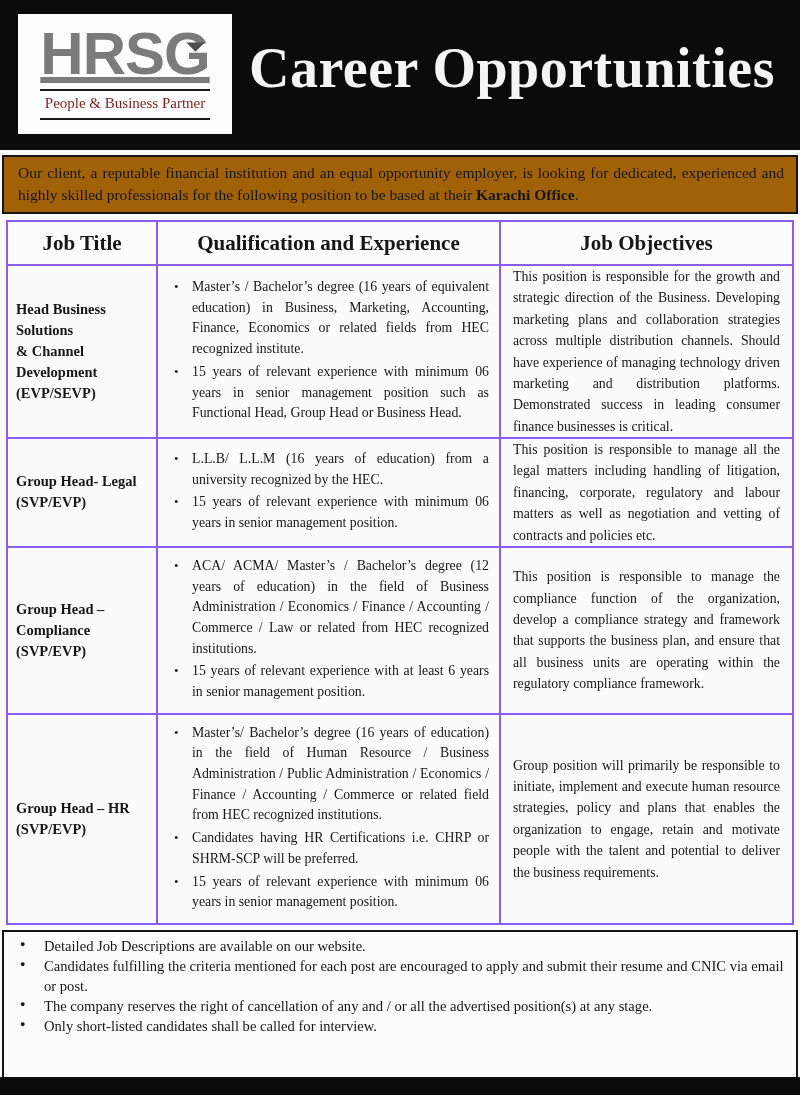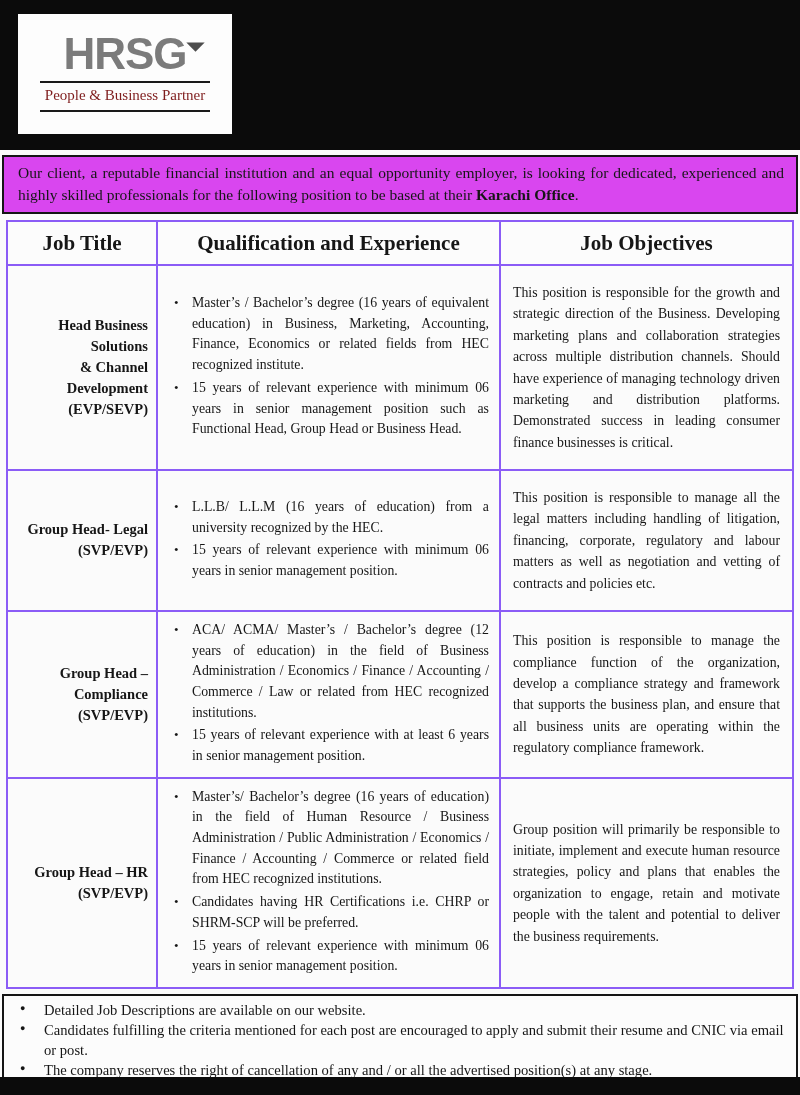--- a/index.html
+++ b/index.html
@@ -28,25 +28,26 @@
     display: flex;
     flex-direction: column;
     align-items: center;
     justify-content: center;
     position: relative;
     flex-shrink: 0;
   }
   .logo-text {
     font-family: "Liberation Sans", sans-serif;
     font-weight: 700;
-    font-size: 44px;
+    font-size: 60px;
     line-height: 1.0;
     color: #7b7b7b;
     letter-spacing: -1px;
     position: relative;
+    text-decoration: underline;
   }
   .logo-arrow {
     position: absolute;
     top: 22px; right: 30px;
     width: 0; height: 0;
     border-left: 13px solid transparent;
     border-bottom: 13px solid #4d4d4d;
     transform: rotate(45deg);
   }
   .logo-rule {
@@ -69,21 +70,21 @@
     font-size: 56px;
     letter-spacing: 0.5px;
     padding-right: 8px;
     margin-top: -14px;
   }
 
   
   .intro-box {
     margin: 5px 2px 0 2px;
     border: 2px solid #151515;
-    background: #d946ef;
+    background: #a16207;
     padding: 5px 12px 6px 14px;
     font-size: 15.5px;
     line-height: 1.42;
     text-align: justify;
   }
   .intro-box b { font-weight: 700; }
 
   
   table.jobs {
     width: 786px;
@@ -99,21 +100,21 @@
   col.c2 { width: 343px; }
   col.c3 { width: 293px; }
   table.jobs th {
     height: 44px;
     font-size: 21px;
     font-weight: 700;
     text-align: center;
     background: #fcfcfc;
   }
   td.jt {
-    text-align: right;
+    text-align: left;
     font-weight: 700;
     font-size: 14.5px;
     line-height: 1.45;
     padding: 6px 8px;
   }
   td.jt div { white-space: pre-line; }
   td.q { padding: 8px 10px 8px 8px; }
   td.q ul { list-style: none; }
   td.q li {
     font-size: 13.8px;
@@ -122,21 +123,21 @@
     padding-left: 26px;
     position: relative;
     margin-bottom: 2px;
   }
   td.q li::before {
     content: "\2022";
     position: absolute;
     left: 8px;
     font-size: 13px;
   }
-  td.o { padding: 16px 12px; }
+  td.o { padding: 0 12px; }
   td.o p {
     font-size: 13.8px;
     line-height: 1.55;
     text-align: justify;
   }
   tr.r1 { height: 145px; }
   tr.r2 { height: 84px; }
   tr.r3 { height: 119px; }
   tr.r4 { height: 167px; }
 
@@ -180,20 +181,21 @@
 <body>
 
 <header class="masthead">
   <div class="logo-box">
     <div class="logo-text">HRSG</div>
     <span class="logo-arrow"></span>
     <div class="logo-rule"></div>
     <div class="logo-tagline">People &amp; Business Partner</div>
     <div class="logo-rule bottom"></div>
   </div>
+  <h1 class="masthead-title">Career Opportunities</h1>
 </header>
 
 <section class="intro-box">
   <span>Our client, a reputable financial institution and an equal opportunity employer, is looking for dedicated, experienced and highly skilled professionals for the following position to be based at their</span>
   <b>Karachi Office</b><span>.</span>
 </section>
 
 <table class="jobs">
   <colgroup>
       <col class="c1">

